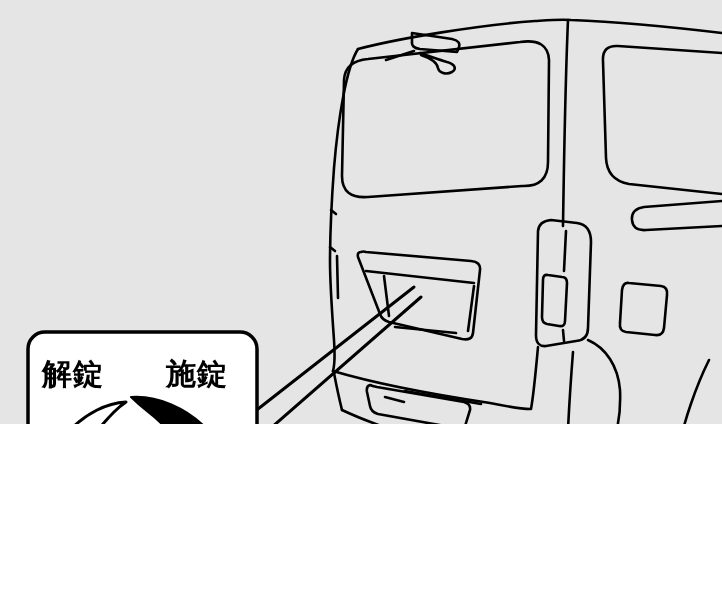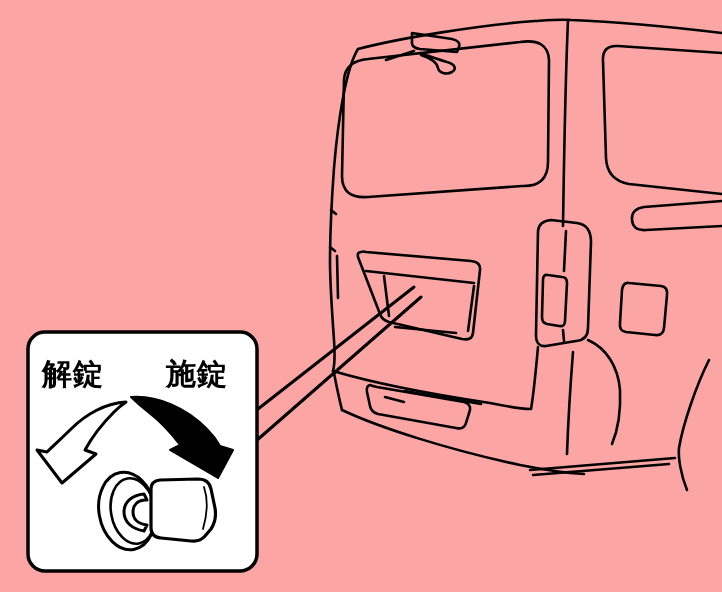--- a/index.html
+++ b/index.html
@@ -1,19 +1,19 @@
 <!DOCTYPE html>
 <html><head>
 <meta charset="utf-8">
 <style>
   html,body{margin:0;padding:0;background:#ffffff;}
   .page{
     position:relative;
-    width:722px;height:592px;
-    background:#fca5a5;
+    width:722px;height:424px;
+    background:#e5e5e5;
     font-family:"DejaVu Sans","Liberation Sans",sans-serif;
     overflow:hidden;
   }
   svg{display:block;}
   .callout-label{
     font-family:"DejaVu Sans","Liberation Sans",sans-serif;
     font-weight:bold;
     font-size:30px;
     fill:#000000;
     letter-spacing:1px;

